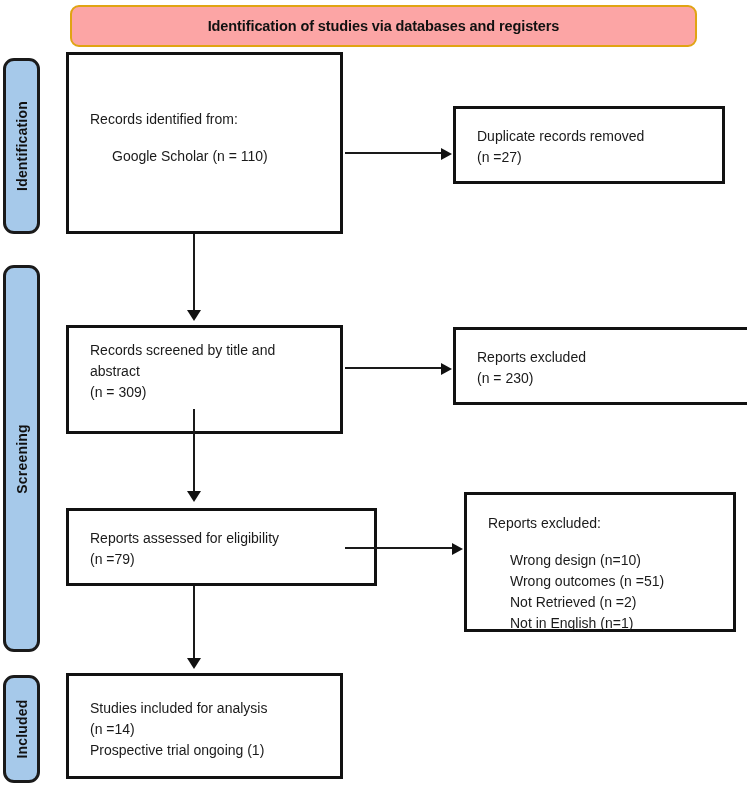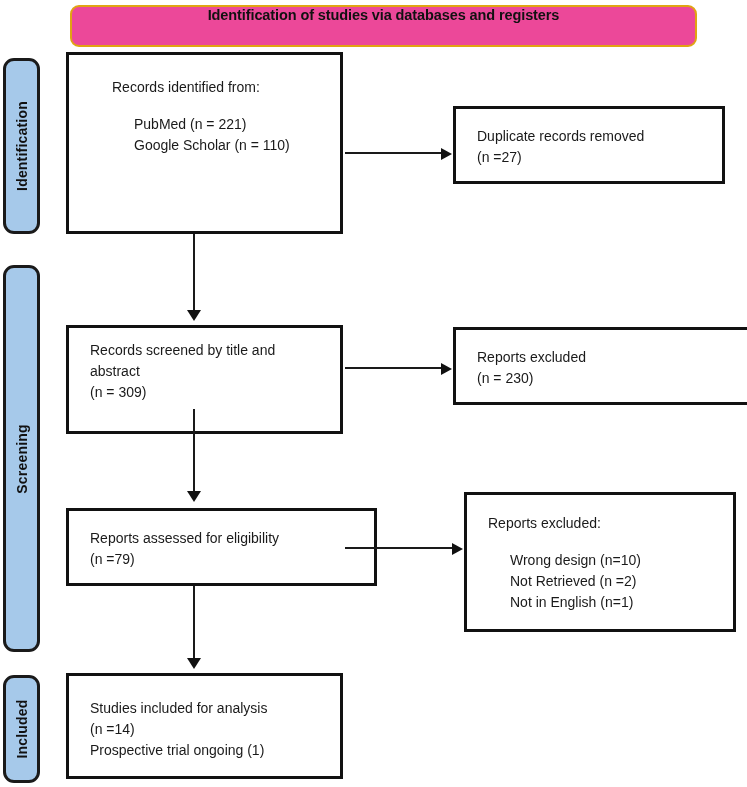--- a/index.html
+++ b/index.html
@@ -19,26 +19,26 @@
     overflow: hidden;
   }
 
   
   .phase-banner {
     position: absolute;
     left: 70px;
     top: 5px;
     width: 627px;
     height: 42px;
-    background: #ec4899;
+    background: #fca5a5;
     border: 2px solid #E0A413;
     border-radius: 9px;
     box-sizing: border-box;
     display: flex;
-    align-items: flex-start;
+    align-items: center;
     justify-content: center;
   }
   .phase-banner-text {
     font-size: 14.5px;
     font-weight: bold;
     color: #111111;
     letter-spacing: -0.1px;
     white-space: nowrap;
   }
 
@@ -96,21 +96,21 @@
   #box-identified   { left: 66px;  top: 52px;  width: 277px; height: 182px; }
   #box-screened     { left: 66px;  top: 325px; width: 277px; height: 109px; }
   #box-eligibility  { left: 66px;  top: 508px; width: 311px; height: 78px; }
   #box-included     { left: 66px;  top: 673px; width: 277px; height: 106px; }
 
   
   #box-duplicates   { left: 453px; top: 106px; width: 272px; height: 78px; }
   #box-excluded-1   { left: 453px; top: 327px; width: 316px; height: 78px; }
   #box-excluded-2   { left: 464px; top: 492px; width: 272px; height: 140px; }
 
-  #box-identified .flow-box-inner  { top: 22px; margin-left: 22px; }
+  #box-identified .flow-box-inner  { top: 54px; }
   #box-screened .flow-box-inner    { top: 12px; }
   #box-eligibility .flow-box-inner { top: 17px; }
   #box-included .flow-box-inner    { top: 22px; }
   #box-duplicates .flow-box-inner  { top: 17px; }
   #box-excluded-1 .flow-box-inner  { top: 17px; }
   #box-excluded-2 .flow-box-inner  { top: 18px; }
 
   
   .conn {
     position: absolute;
@@ -174,21 +174,20 @@
   </div>
 
   <div class="stage-rail" id="rail-included">
     <span class="stage-rail-text">Included</span>
   </div>
 
   <div class="flow-box" id="box-identified">
     <div class="flow-box-inner">
       <div class="box-line">Records identified from:</div>
       <div class="box-sublist">
-        <div class="box-line">PubMed (n = 221)</div>
         <div class="box-line">Google Scholar (n = 110)</div>
       </div>
     </div>
   </div>
 
   <div class="flow-box" id="box-duplicates">
     <div class="flow-box-inner">
       <div class="box-line">Duplicate records removed</div>
       <div class="box-line">(n =27)</div>
     </div>
@@ -214,20 +213,21 @@
       <div class="box-line">Reports assessed for eligibility</div>
       <div class="box-line">(n =79)</div>
     </div>
   </div>
 
   <div class="flow-box" id="box-excluded-2">
     <div class="flow-box-inner">
       <div class="box-line">Reports excluded:</div>
       <div class="box-sublist">
         <div class="box-line">Wrong design (n=10)</div>
+        <div class="box-line">Wrong outcomes (n =51)</div>
         <div class="box-line">Not Retrieved (n =2)</div>
         <div class="box-line">Not in English (n=1)</div>
       </div>
     </div>
   </div>
 
   <div class="flow-box" id="box-included">
     <div class="flow-box-inner">
       <div class="box-line">Studies included for analysis</div>
       <div class="box-line">(n =14)</div>

